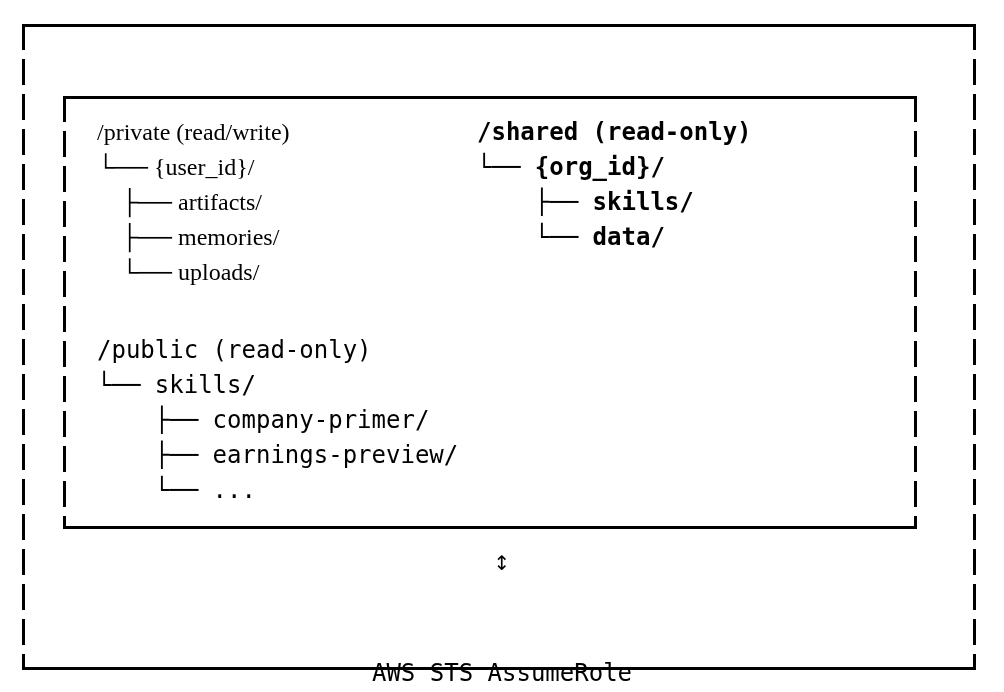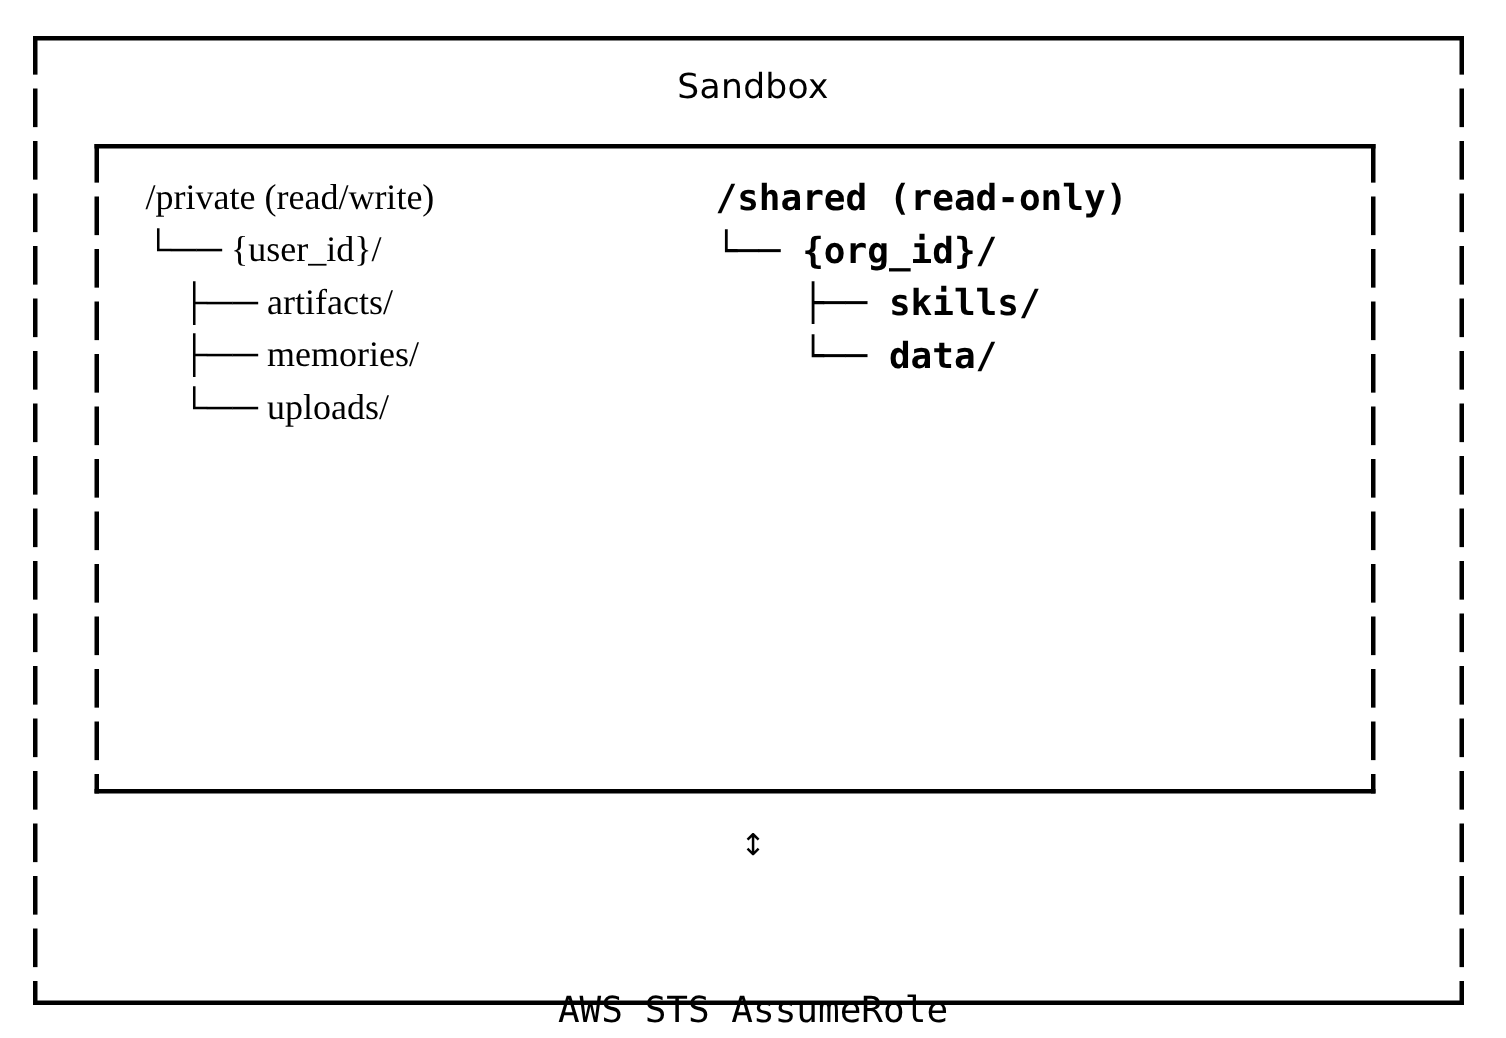--- a/index.html
+++ b/index.html
@@ -128,33 +128,37 @@
     <div class="stile stile-right"></div>
   </div>
 
   <div class="inner-frame">
     <div class="rail rail-h rail-top"></div>
     <div class="rail rail-h rail-bottom"></div>
     <div class="stile stile-left"></div>
     <div class="stile stile-right"></div>
   </div>
 
-  <div class="sandbox-title">Sandbox</div>
 
   <div class="tree-block col-private">/private (read/write)
 └── {user_id}/
     ├── artifacts/
     ├── memories/
     └── uploads/</div>
 
   <div class="tree-block col-shared">/shared (read-only)
 └── {org_id}/
     ├── skills/
     └── data/</div>
 
+  <div class="tree-block col-public">/public (read-only)
+└── skills/
+    ├── company-primer/
+    ├── earnings-preview/
+    └── ...</div>
 
   <div class="sts-arrow">↕</div>
 
   <div class="sts-caption">
     <div>AWS STS AssumeRole</div>
     
   </div>
 
 </div>
 

